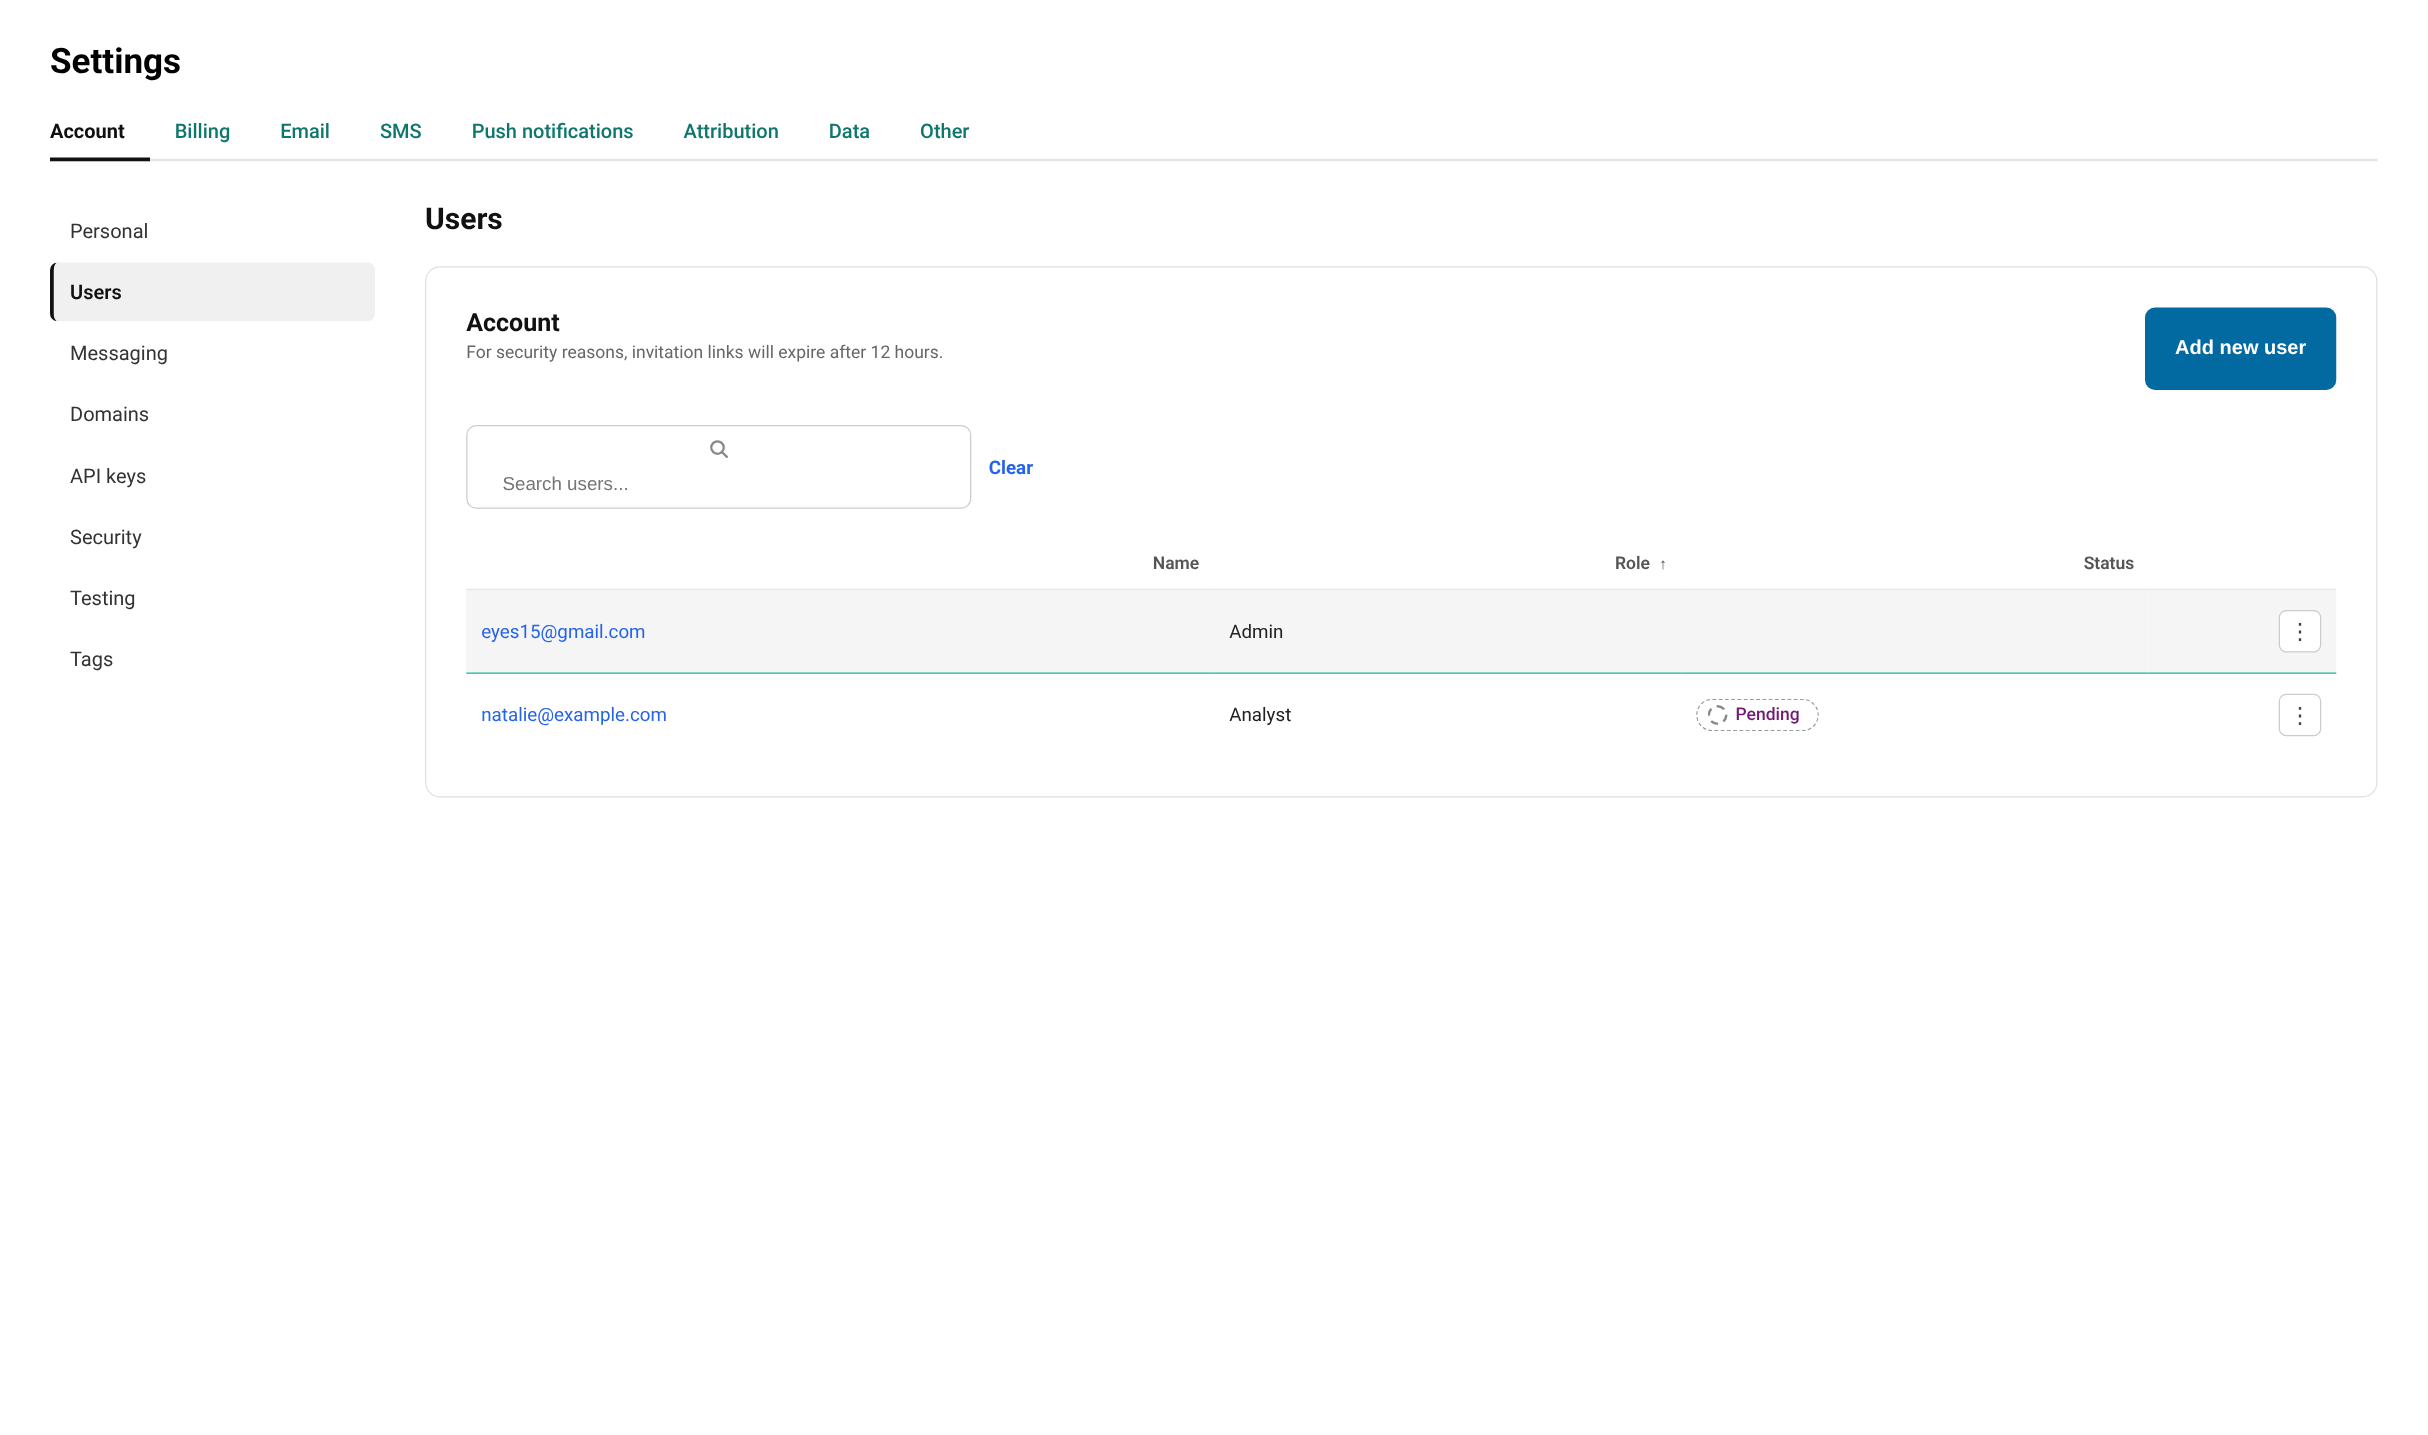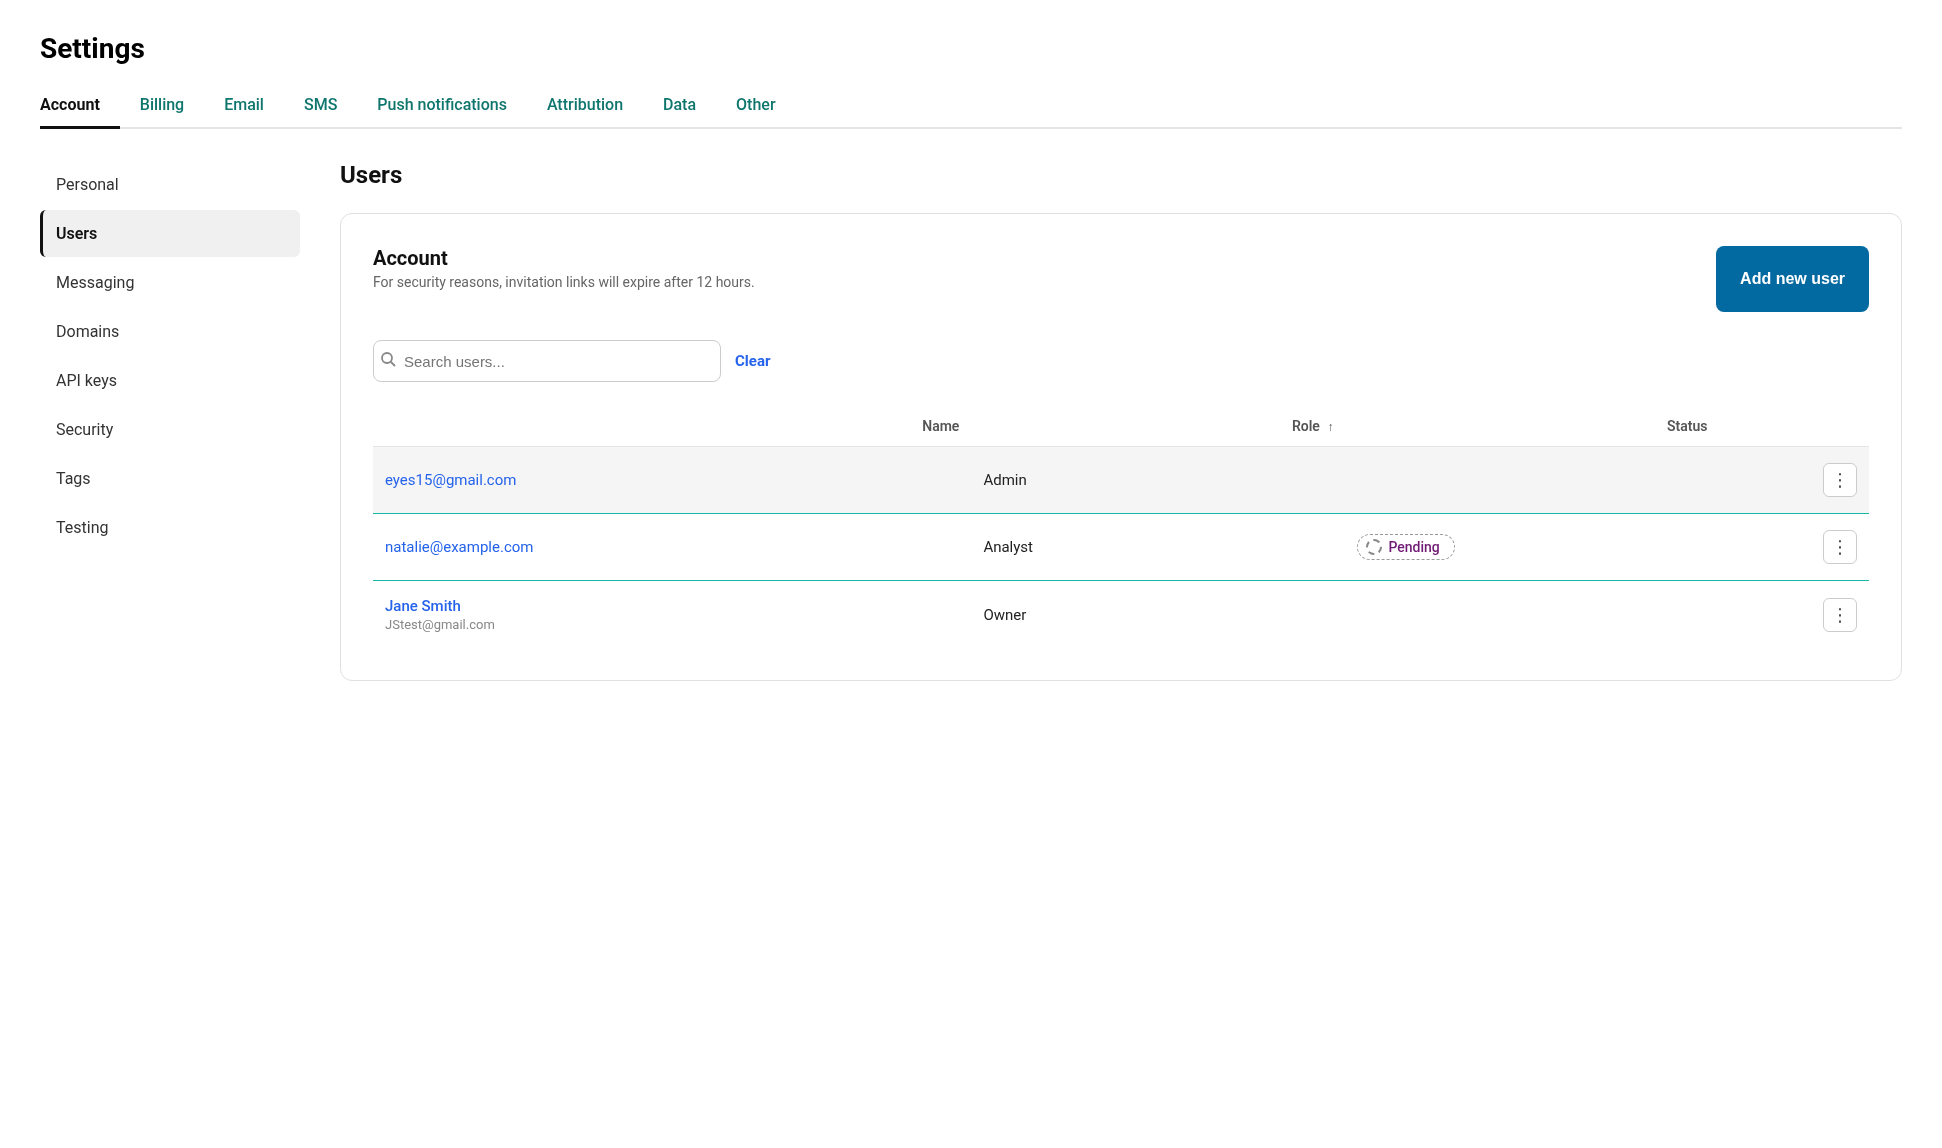--- a/index.html
+++ b/index.html
@@ -124,23 +124,24 @@
       display: flex;
       align-items: center;
       gap: 14px;
       margin-bottom: 28px;
     }
     .search-box {
       display: flex;
       align-items: center;
       border: 1.5px solid #ccc;
       border-radius: 8px;
-      padding: 10px 6px;
+      padding: 10px 28px;
       gap: 8px;
-      width: 348px;
+      width: 404px;
+      flex-direction: column;
     }
     .search-icon-svg {
       color: #888;
       flex-shrink: 0;
     }
     .search-input {
       border: none;
       outline: none;
       font-size: 15px;
       color: #333;
@@ -263,22 +264,22 @@
 
   <div class="main-layout">
 
     <aside class="sidebar">
       <a class="sidebar-item">Personal</a>
       <a class="sidebar-item active">Users</a>
       <a class="sidebar-item">Messaging</a>
       <a class="sidebar-item">Domains</a>
       <a class="sidebar-item">API keys</a>
       <a class="sidebar-item">Security</a>
+      <a class="sidebar-item">Testing</a>
       <a class="sidebar-item">Tags</a>
-      <a class="sidebar-item">Testing</a>
     </aside>
 
     <main class="content-area">
       <h2 class="content-title">Users</h2>
 
       <div class="card">
 
         <div class="card-header">
           <div class="card-header-text">
             <div class="card-account-title">Account</div>
@@ -342,31 +343,18 @@
                 <span class="pending-badge">
                   <span class="pending-dot"></span>
                   <span>Pending</span>
                 </span>
               </td>
               <td class="col-actions actions-col">
                 <button class="three-dot-btn">⋮</button>
               </td>
             </tr>
 
-            <tr>
-              <td class="col-name">
-                <div class="user-name">Jane Smith</div>
-                <div class="user-subtext">JStest@gmail.com</div>
-              </td>
-              <td class="col-role role-col">
-                <span>Owner</span>
-              </td>
-              <td class="col-status status-col"></td>
-              <td class="col-actions actions-col">
-                <button class="three-dot-btn">⋮</button>
-              </td>
-            </tr>
           </tbody>
         </table>
       </div>
     </main>
   </div>
 </div>
 
 </body></html>

